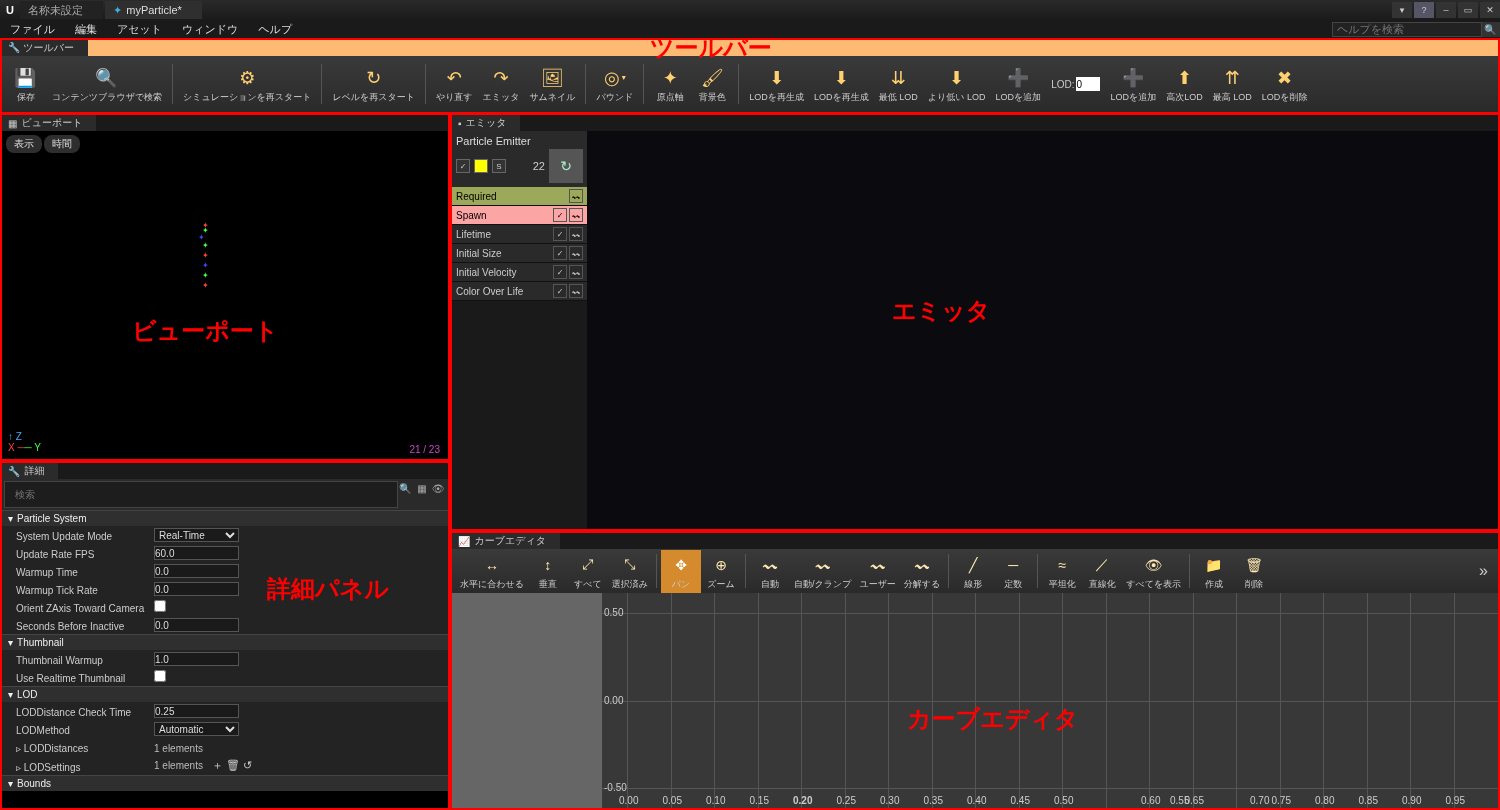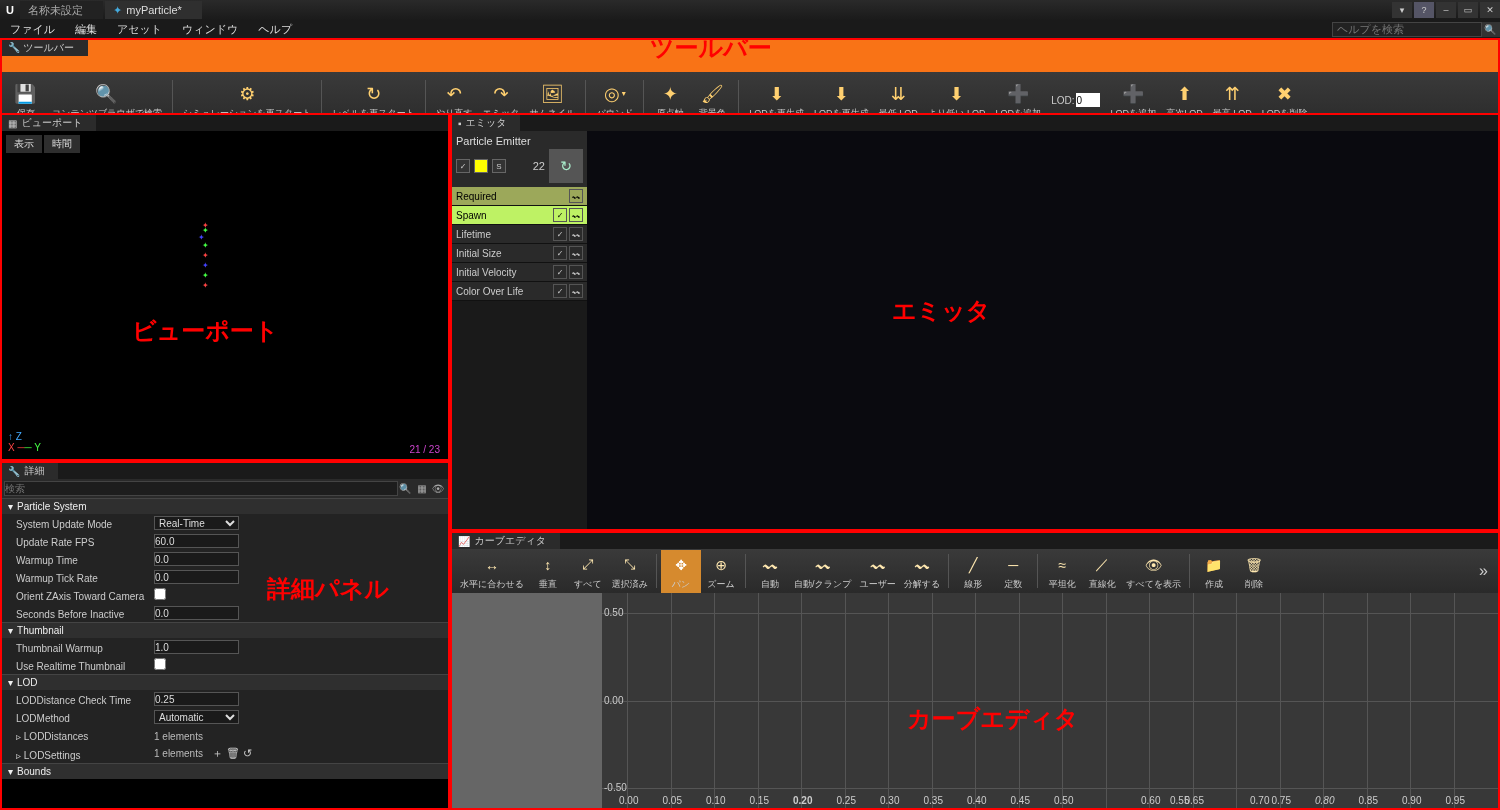--- a/index.html
+++ b/index.html
@@ -10,60 +10,60 @@
 .titlebar .wtab.active { background:#2f2f2f; color:#ddd; }
 .titlebar .wtab.inactive { background:#222; color:#aaa; }
 .titlebar .winbtns { margin-left:auto; display:flex; }
 .titlebar .winbtns div { width:20px; height:16px; background:#333; margin-left:2px; display:flex; align-items:center; justify-content:center; font-size:9px; color:#ccc; }
 .menubar { height:18px; background:#1a1a1a; display:flex; align-items:center; }
 .menubar span { padding:0 10px; color:#ddd; font-size:11px; }
 .search-top { margin-left:auto; display:flex; align-items:center; }
 .search-top input { background:#222; border:1px solid #444; color:#888; font-size:11px; width:150px; height:15px; padding:0 4px; }
 .search-top .mag { width:18px; height:15px; background:#333; display:flex; align-items:center; justify-content:center; font-size:10px; }
 .outer-red { border:2px solid red; }
-.tb-tab { height:32px; background:#f97316; display:flex; align-items:flex-start; }
+.tb-tab { height:16px; background:#fdba74; display:flex; align-items:flex-start; }
 .tb-tab .panel-tab { background:#2b2b2b; padding:1px 14px 1px 6px; font-size:10px; color:#ccc; }
 .toolbar { height:56px; background:linear-gradient(#3a3a3a,#2a2a2a); display:flex; align-items:center; padding:0 4px; gap:2px; }
 .tbtn { display:flex; flex-direction:column; align-items:center; justify-content:center; padding:2px 4px; min-width:40px; }
 .tbtn .ticon { font-size:18px; color:#ffd070; height:26px; display:flex; align-items:center; justify-content:center; }
 .tbtn .tlabel { font-size:9px; color:#ccc; white-space:nowrap; }
 .tsep { width:1px; height:40px; background:#555; margin:0 4px; }
 .red-label { position:absolute; color:red; font-weight:bold; font-size:24px; pointer-events:none; z-index:100; }
 .panel-head { height:16px; background:#1a1a1a; display:flex; align-items:center; }
 .panel-head .panel-tab { background:#2b2b2b; padding:1px 14px 1px 6px; font-size:10px; color:#ccc; display:flex; align-items:center; gap:4px; }
 .row { display:flex; }
 .col { display:flex; flex-direction:column; }
 
 .viewport { background:#000; position:relative; }
 .vp-btns { position:absolute; left:4px; top:4px; display:flex; gap:2px; }
-.vp-btns div { background:#2e2e2e; padding:2px 8px; font-size:10px; border-radius:0; color:#ddd; }
+.vp-btns div { background:#2e2e2e; padding:2px 8px; font-size:10px; border-radius:8px; color:#ddd; }
 .axis { position:absolute; left:6px; bottom:6px; font-size:10px; }
 .axis .z { color:#4af; } .axis .y { color:#4f4; } .axis .x { color:#f44; }
 .fpsinfo { position:absolute; right:8px; bottom:4px; color:#c4c; font-size:10px; }
 .details { background:#232323; display:flex; flex-direction:column; }
 .details .srch { display:flex; background:#2a2a2a; padding:2px; }
-.details .srch input { flex:1; background:#1d1d1d; border:1px solid #444; color:#999; font-size:10px; height:15px; padding:0 0;font-family:Liberation Serif, serif; }
+.details .srch input { flex:1; background:#1d1d1d; border:1px solid #444; color:#999; font-size:10px; height:27px; padding:0 10px;font-family:Liberation Serif, serif; }
 .details .srch .ic { width:16px; height:15px; display:flex; align-items:center; justify-content:center; font-size:10px; color:#aaa; }
 .cat { background:#2f2f2f; padding:2px 6px; font-size:10px; color:#eee; border-top:1px solid #444; display:flex; align-items:center; gap:4px; }
 .prop { display:flex; align-items:flex-end; padding:2px 6px 2px 14px; min-height:18px; }
 .prop .pl { flex:0 0 138px; font-size:10px; color:#ccc; }
 .prop .pv { flex:1; }
 .prop select, .prop input[type=text] { width:85px; background:#1a1a1a; border:1px solid #555; color:#ddd; font-size:10px; height:14px; }
 .prop input[type=checkbox]{ width:12px; height:12px; }
 .emitter-head { background:#2a2a2a; padding:4px; }
 .emitter-head .etitle { font-size:11px; color:#ddd; }
 .emitter-head .erow { display:flex; align-items:center; gap:4px; margin-top:2px; }
 .emitter-head .erow .sq { width:14px; height:14px; border:1px solid #666; background:#333; display:flex; align-items:center; justify-content:center; font-size:8px; }
 .emitter-head .erow .sq.y { background:#ff0; color:#000; }
 .emitter-head .thumb { width:34px; height:34px; background:#555; display:flex; align-items:center; justify-content:center; font-size:14px; color:#aec; }
 .module { display:flex; align-items:center; padding:2px 4px; border-bottom:1px solid #111; font-size:10px; height:19px; }
 .module .ml { flex:1; }
 .module .mi { width:14px; height:14px; border:1px solid #555; margin-left:2px; font-size:8px; display:flex; align-items:center; justify-content:center; }
 .module.req { background:#9ca85a; color:#000; }
-.module.spawn { background:#bef264; color:#000; }
+.module.spawn { background:#fca5a5; color:#000; }
 .module.norm { background:#2a2a2a; color:#ccc; }
 .curve-tb { height:44px; background:linear-gradient(#3a3a3a,#2a2a2a); display:flex; align-items:center; padding:0 4px; gap:0px; }
 .curve-tb .tbtn.active { background:#d68a2e; }
 .curve-tb .expand { margin-left:auto; font-size:16px; color:#ccc; padding:0 6px; }
 .curve-grid { flex:1; background:#383838; position:relative; display:flex; }
 .curve-grid .left { width:150px; background:#666; }
 .curve-grid .right { flex:1; position:relative; }
 .gline { position:absolute; background:#555; }
 .ylab { position:absolute; left:2px; font-size:10px; color:#ccc; }
 .xlab { position:absolute; bottom:2px; font-size:10px; color:#ccc; }
@@ -481,21 +481,21 @@
             <div class="xlab" style="left: 520px; margin-left: 48px;">0.55</div>
             <div class="gline" style="top: 0px; bottom: 0px; left: 547px; width: 1px;"></div>
             <div class="xlab" style="left: 539px;">0.60</div>
             <div class="gline" style="top: 0px; bottom: 0px; left: 590.5px; width: 1px;"></div>
             <div class="xlab" style="left: 582.5px;">0.65</div>
             <div class="gline" style="top: 0px; bottom: 0px; left: 634px; width: 1px;"></div>
             <div class="xlab" style="left: 648px;">0.70</div>
             <div class="gline" style="top: 0px; bottom: 0px; left: 677.5px; width: 1px;"></div>
             <div class="xlab" style="left: 669.5px;">0.75</div>
             <div class="gline" style="top: 0px; bottom: 0px; left: 721px; width: 1px;"></div>
-            <div class="xlab" style="left: 713px; font-style: italic;">0.80</div>
+            <div class="xlab" style="left: 713px;">0.80</div>
             <div class="gline" style="top: 0px; bottom: 0px; left: 764.5px; width: 1px;"></div>
             <div class="xlab" style="left: 756.5px;">0.85</div>
             <div class="gline" style="top: 0px; bottom: 0px; left: 808px; width: 1px;"></div>
             <div class="xlab" style="left: 800px;">0.90</div>
             <div class="gline" style="top: 0px; bottom: 0px; left: 851.5px; width: 1px;"></div>
             <div class="xlab" style="left: 843.5px;">0.95</div>
           </div>
       </div>
       <div class="red-label" style="left:455px; top:170px;">カーブエディタ</div>
     </div>

